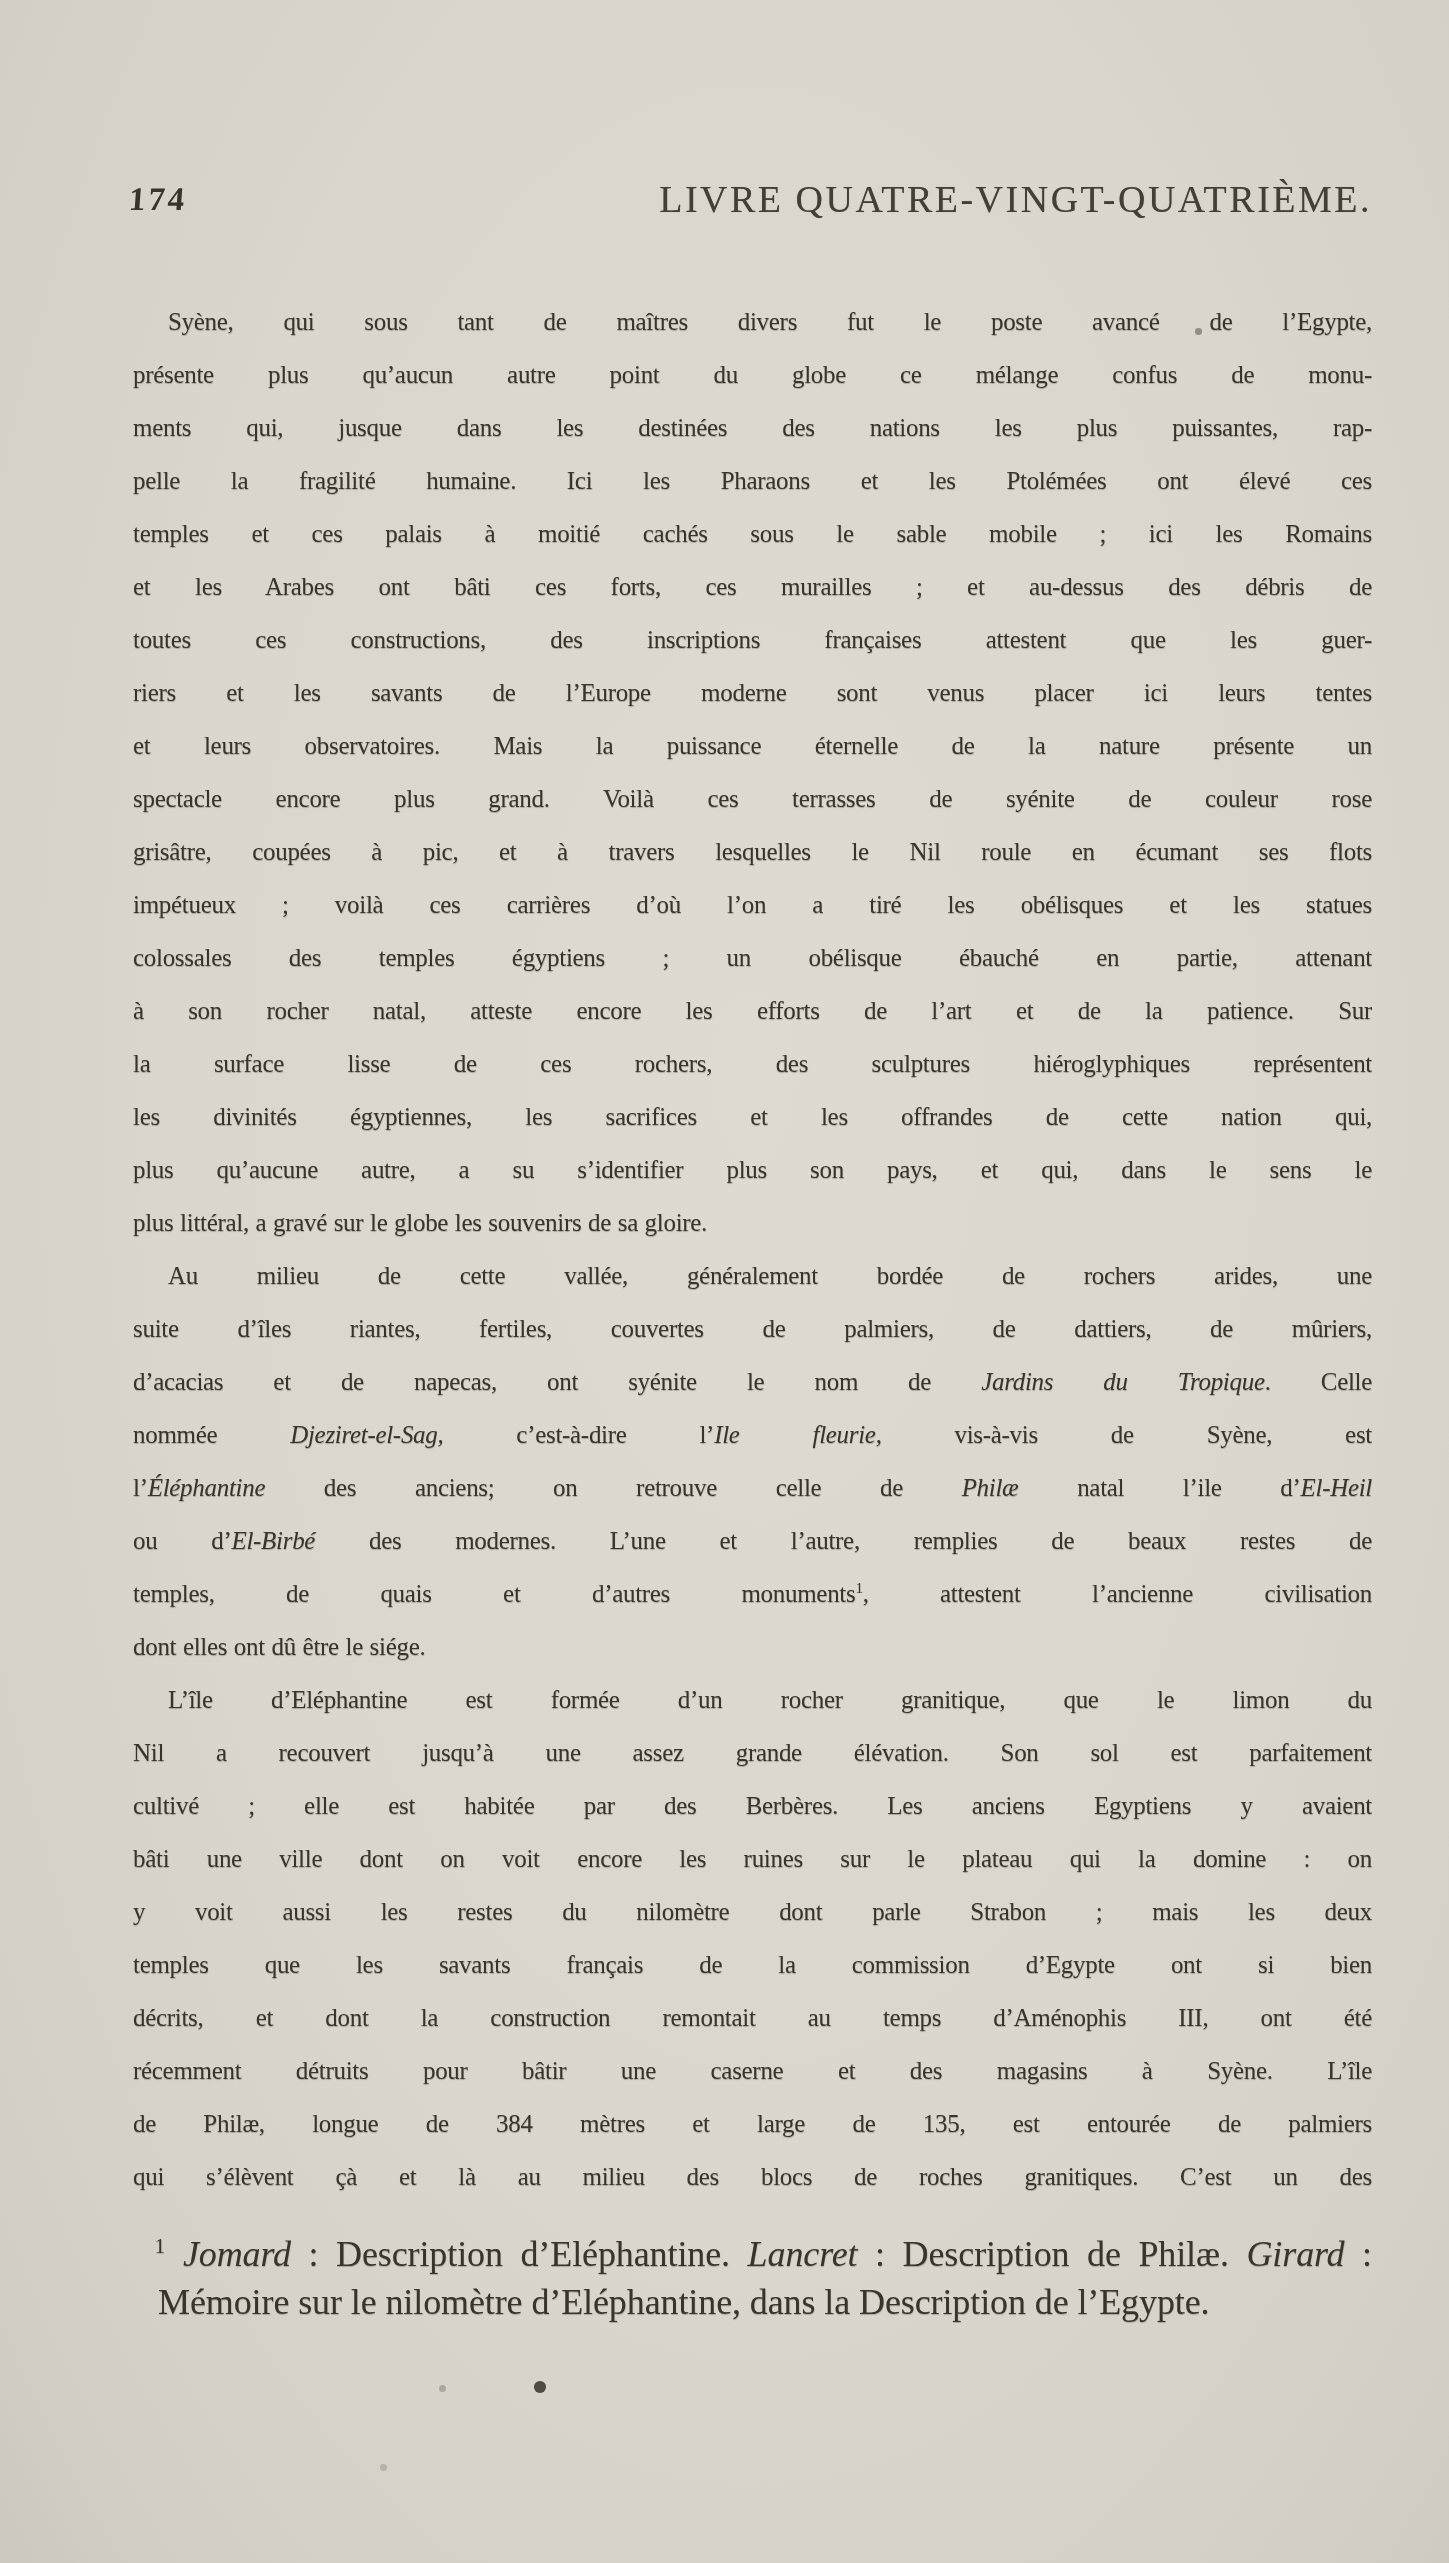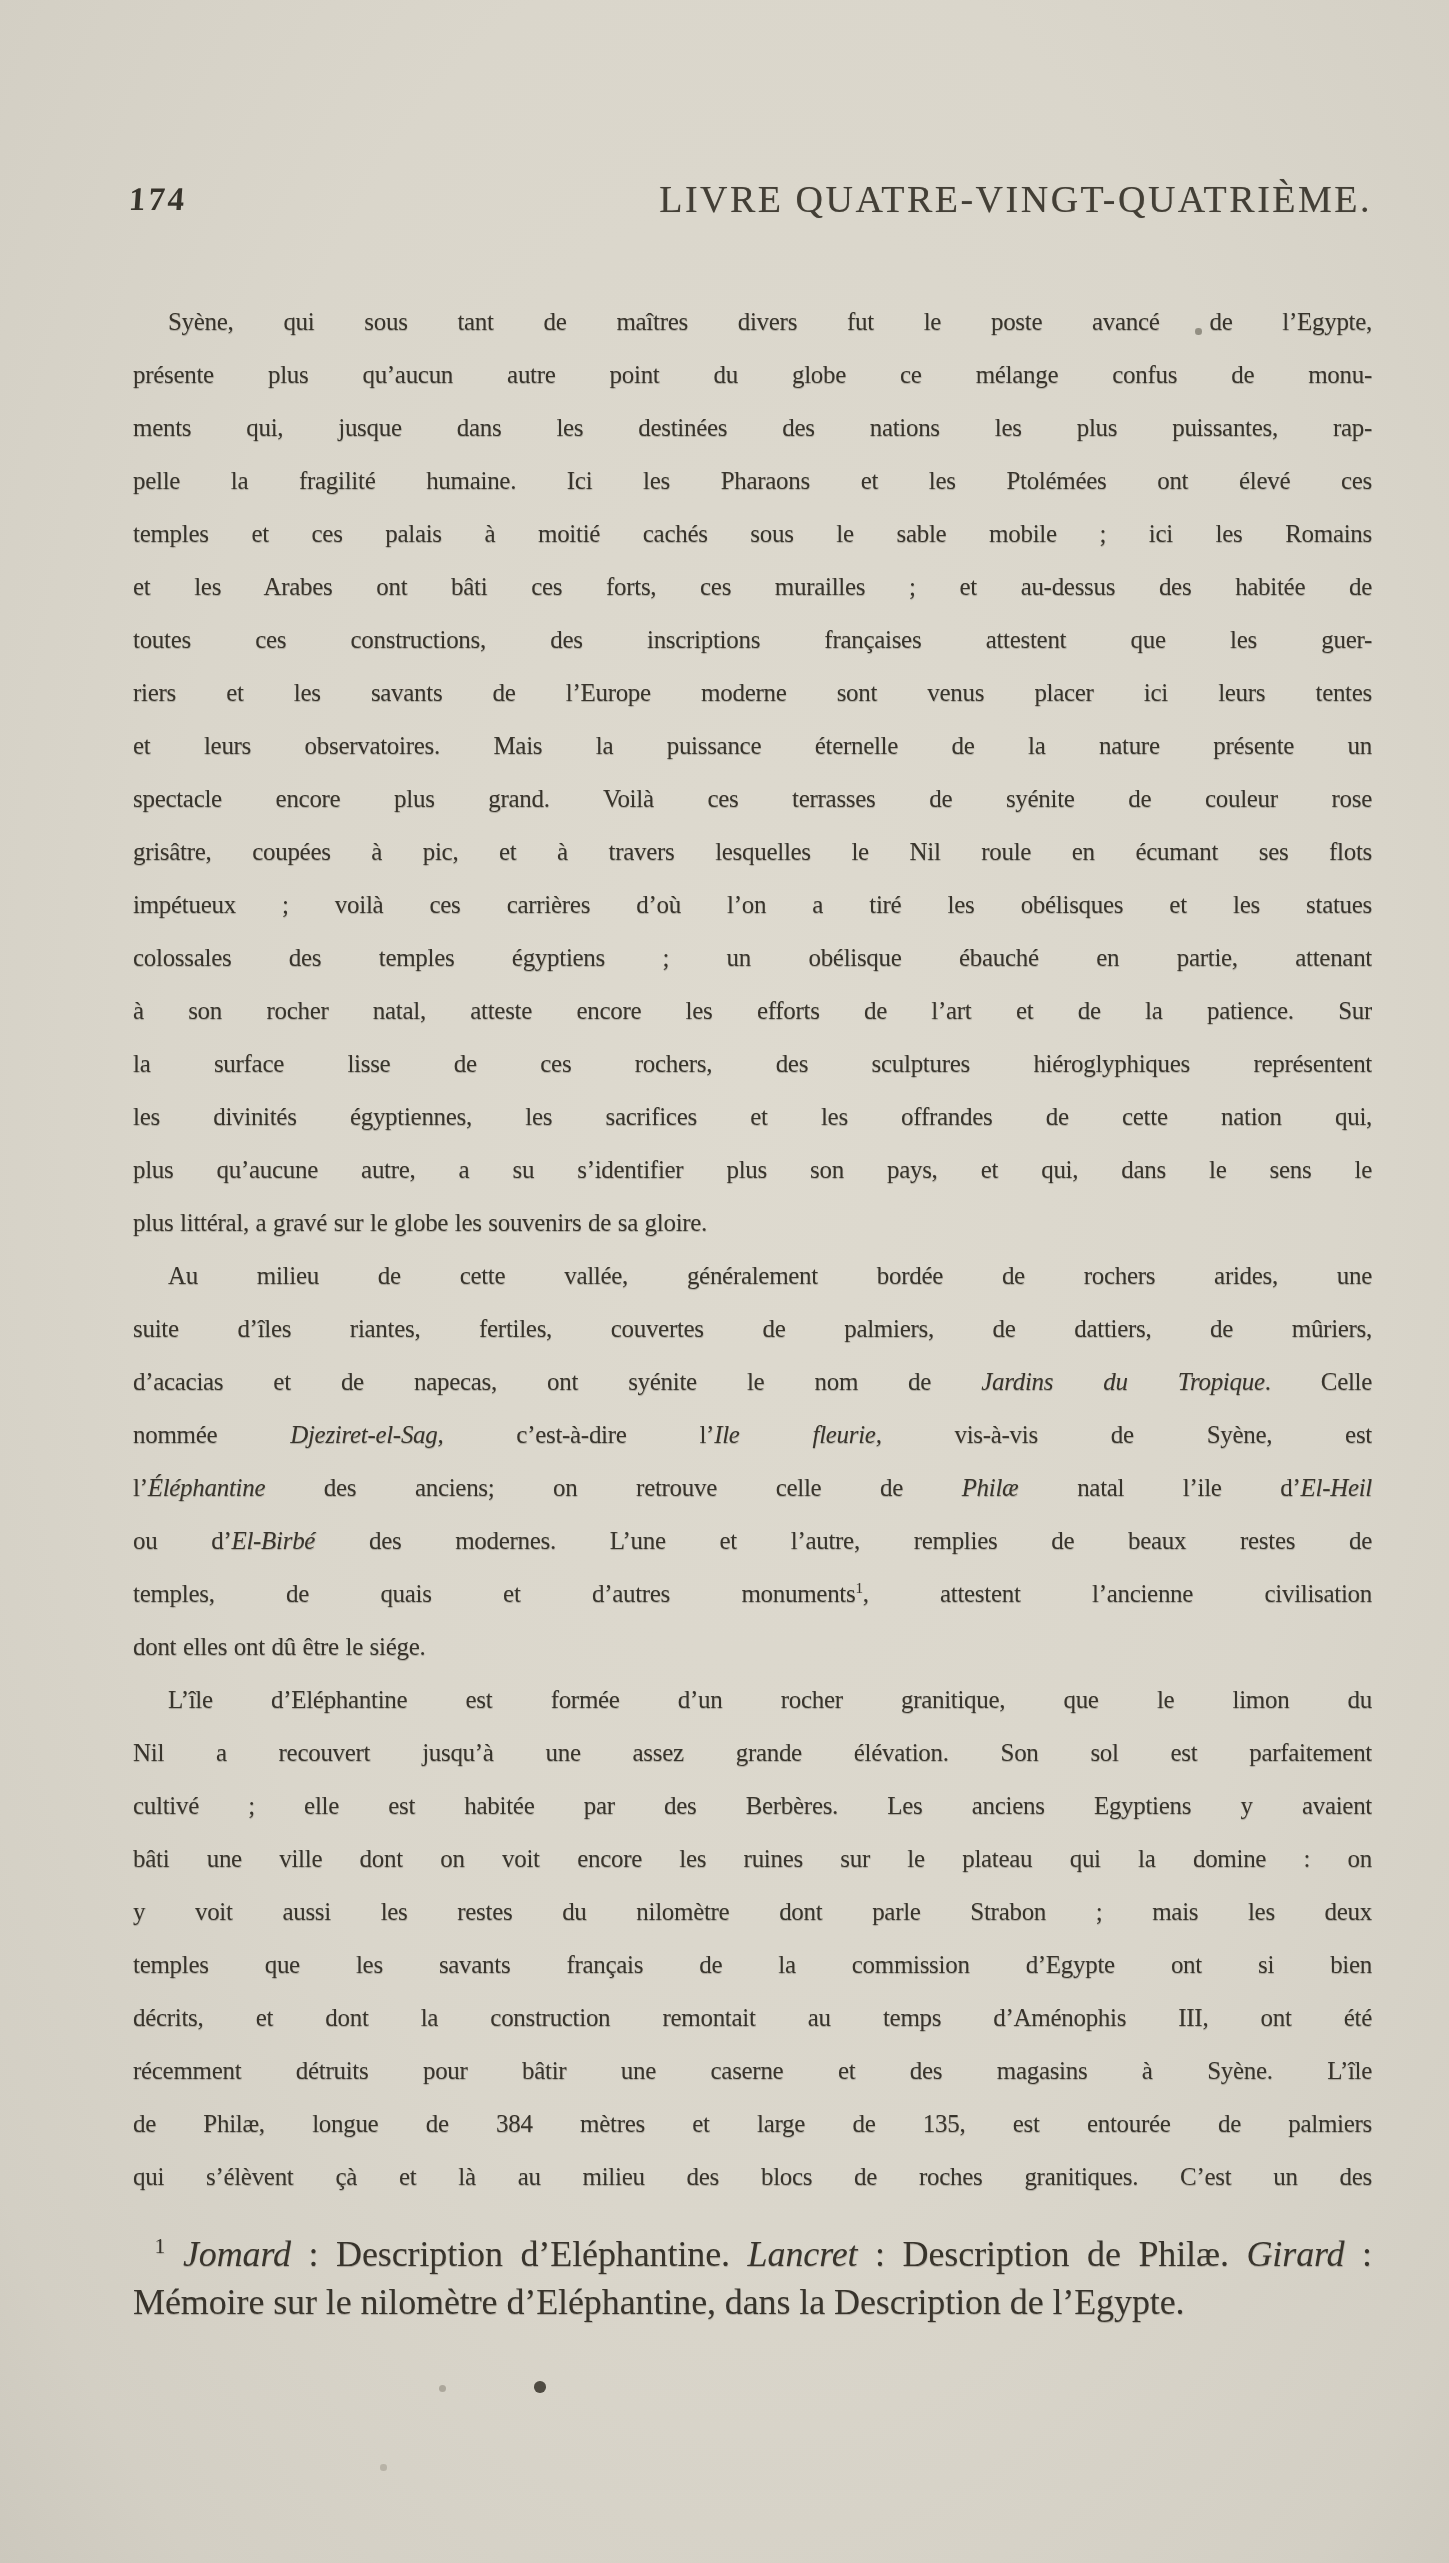--- a/index.html
+++ b/index.html
@@ -45,42 +45,42 @@
   .seg-sup { font-size: 60%; vertical-align: super; line-height: 0; }
   
   .footnote {
     position: absolute; left: 133px; top: 2230px; width: 1239px;
     font-size: 36px; line-height: 48px; letter-spacing: -0.1px;
     text-shadow: 0.3px 0.5px 0.7px rgba(56,52,44,0.28);
   }
   .fn-line { height: 48px; overflow: hidden; text-align: justify; }
   .fn-line.just::after { content: ""; display: inline-block; width: 100%; height: 0; }
   .fn-line.indent { text-indent: 21.6px; }
-  .fn-line.plain { text-align: left; }
+  .fn-line.plain { text-align: left; margin-left: 25px; }
   
   .artifact { position: absolute; border-radius: 50%; }
 </style>
 </head>
 <body>
 
 <div class="page" style="--ink: #38342c;">
 
   <div class="header">
     <div class="pagenum">174</div>
     <div class="running-title">LIVRE QUATRE-VINGT-QUATRIÈME.</div>
   </div>
 
   <div class="body-text">
       <div class="para">
         <div class="line indent just"><span>Syène, qui sous tant de maîtres divers fut le poste avancé de l’Egypte,</span></div>
         <div class="line just"><span>présente plus qu’aucun autre point du globe ce mélange confus de monu-</span></div>
         <div class="line just"><span>ments qui, jusque dans les destinées des nations les plus puissantes, rap-</span></div>
         <div class="line just"><span>pelle la fragilité humaine. Ici les Pharaons et les Ptolémées ont élevé ces</span></div>
         <div class="line just"><span>temples et ces palais à moitié cachés sous le sable mobile ; ici les Romains</span></div>
-        <div class="line just"><span>et les Arabes ont bâti ces forts, ces murailles ; et au-dessus des habitée de</span></div>
+        <div class="line just"><span>et les Arabes ont bâti ces forts, ces murailles ; et au-dessus des débris de</span></div>
         <div class="line just"><span>toutes ces constructions, des inscriptions françaises attestent que les guer-</span></div>
         <div class="line just"><span>riers et les savants de l’Europe moderne sont venus placer ici leurs tentes</span></div>
         <div class="line just"><span>et leurs observatoires. Mais la puissance éternelle de la nature présente un</span></div>
         <div class="line just"><span>spectacle encore plus grand. Voilà ces terrasses de syénite de couleur rose</span></div>
         <div class="line just"><span>grisâtre, coupées à pic, et à travers lesquelles le Nil roule en écumant ses flots</span></div>
         <div class="line just"><span>impétueux ; voilà ces carrières d’où l’on a tiré les obélisques et les statues</span></div>
         <div class="line just"><span>colossales des temples égyptiens ; un obélisque ébauché en partie, attenant</span></div>
         <div class="line just"><span>à son rocher natal, atteste encore les efforts de l’art et de la patience. Sur</span></div>
         <div class="line just"><span>la surface lisse de ces rochers, des sculptures hiéroglyphiques représentent</span></div>
         <div class="line just"><span>les divinités égyptiennes, les sacrifices et les offrandes de cette nation qui,</span></div>

